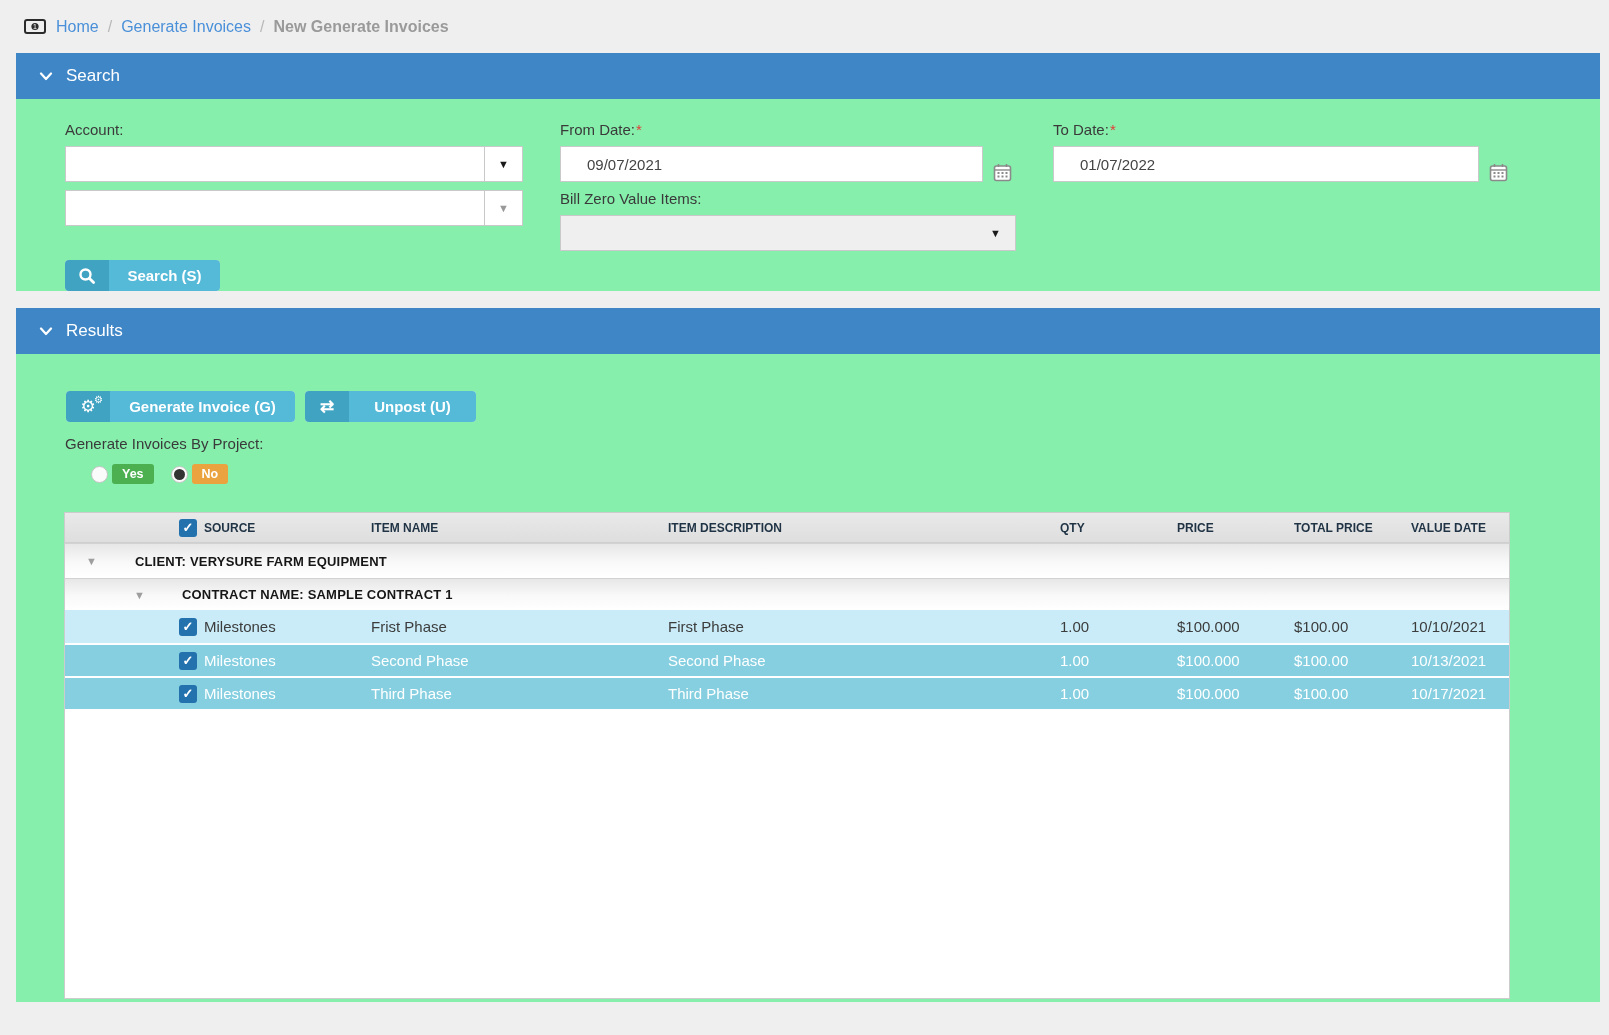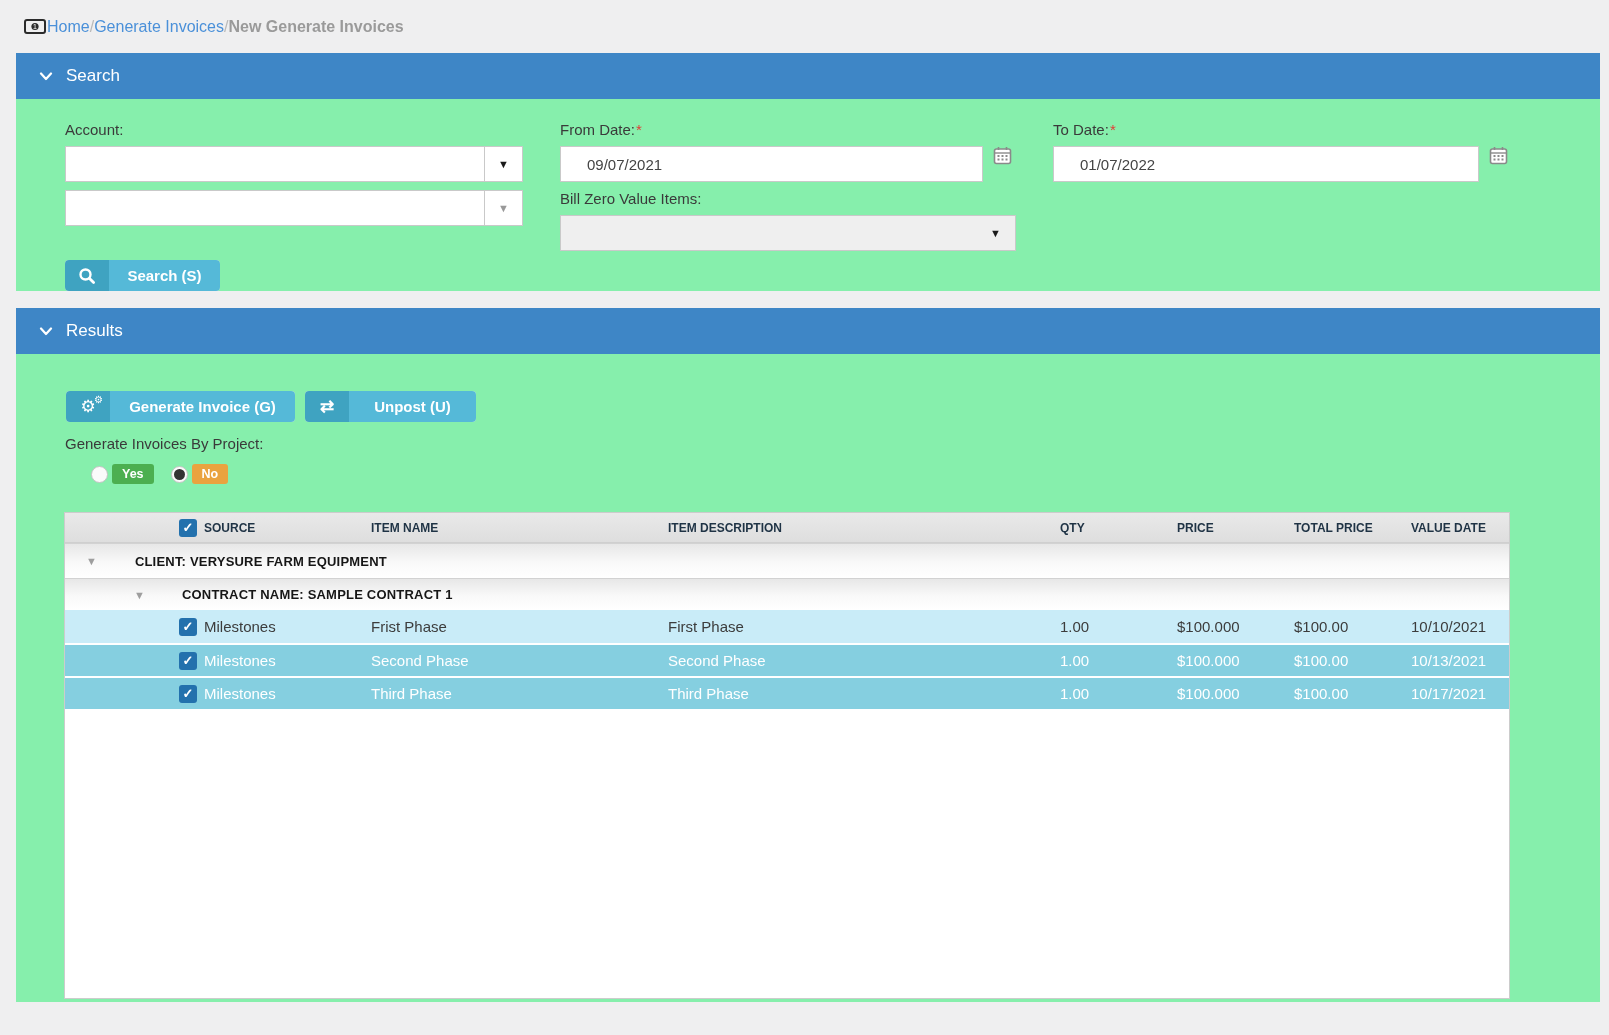--- a/index.html
+++ b/index.html
@@ -4,21 +4,21 @@
 <style>
   * { box-sizing: border-box; }
   html,body { margin:0; padding:0; }
   body {
     width:1609px; height:1035px; overflow:hidden;
     background:#efeff0;
     font-family:"Liberation Sans", sans-serif;
     color:#3a3a3a; font-size:15px;
   }
   
-  .breadcrumb { height:53px; display:flex; align-items:center; padding-left:24px; font-size:16px; }
+  .breadcrumb { height:53px; display:flex; align-items:center; padding-left:24px; gap:9px; font-size:16px; }
   .bc-icon { display:inline-flex; margin-right:1px; }
   .bc-link { color:#4a90d9; text-decoration:none; cursor:pointer; }
   .bc-sep { color:#b9b9b9; }
   .bc-current { color:#9a9a9a; font-weight:bold; }
   
   .panel { margin:0 9px 0 16px; }
   .panel.results { margin-top:17px; }
   .panel-header {
     height:46px; background:#3e86c6; color:#fff;
     display:flex; align-items:center; gap:13px; padding-left:23px;
@@ -33,21 +33,21 @@
   .req { color:#e53935; margin-left:1px; }
   .c1 { width:458px; }
   .c2 { margin-left:37px; width:452px; }
   .c3 { margin-left:41px; width:455px; }
   .combo { display:flex; height:36px; border:1px solid #c9c9c9; background:#fff; }
   .combo input { flex:1; border:none; outline:none; font-size:15px; padding:0 12px; min-width:0; font-family:inherit; color:#444; background:transparent; }
   .combo-btn { width:38px; border-left:1px solid #c9c9c9; display:flex; align-items:center; justify-content:center; cursor:pointer; background:#fff; }
   .tri { font-size:11px; line-height:1; }
   .tri.dark { color:#1a1a1a; }
   .tri.gray { color:#999; }
-  .datewrap { display:flex; align-items:flex-start; }
+  .datewrap { display:flex; align-items:flex-end; }
   .date-input { height:36px; width:425px; border:1px solid #c9c9c9; font-size:15px; padding:0 0 0 26px; color:#444; outline:none; font-family:inherit; }
   .cal { margin-left:10px; display:inline-flex; cursor:pointer; }
   .selectbox { height:36px; width:456px; background:#efefef; border:1px solid #c9c9c9; display:flex; align-items:center; justify-content:flex-end; padding-right:14px; cursor:pointer; }
   
   .split-btn { display:inline-flex; height:31px; border:none; border-radius:4px; overflow:hidden; padding:0; cursor:pointer; font-family:inherit; vertical-align:top; }
   .sb-icon { width:44px; background:#3fa3c1; display:flex; align-items:center; justify-content:center; color:#fff; position:relative; }
   .sb-label { background:#55b9d8; color:#fff; font-size:15px; display:flex; align-items:center; justify-content:center; padding:0 18px;font-weight:bold; }
   .search-btn { margin-top:9px; }
   .search-btn .sb-label { width:111px; }
   .gen-btn .sb-label { width:185px; }

